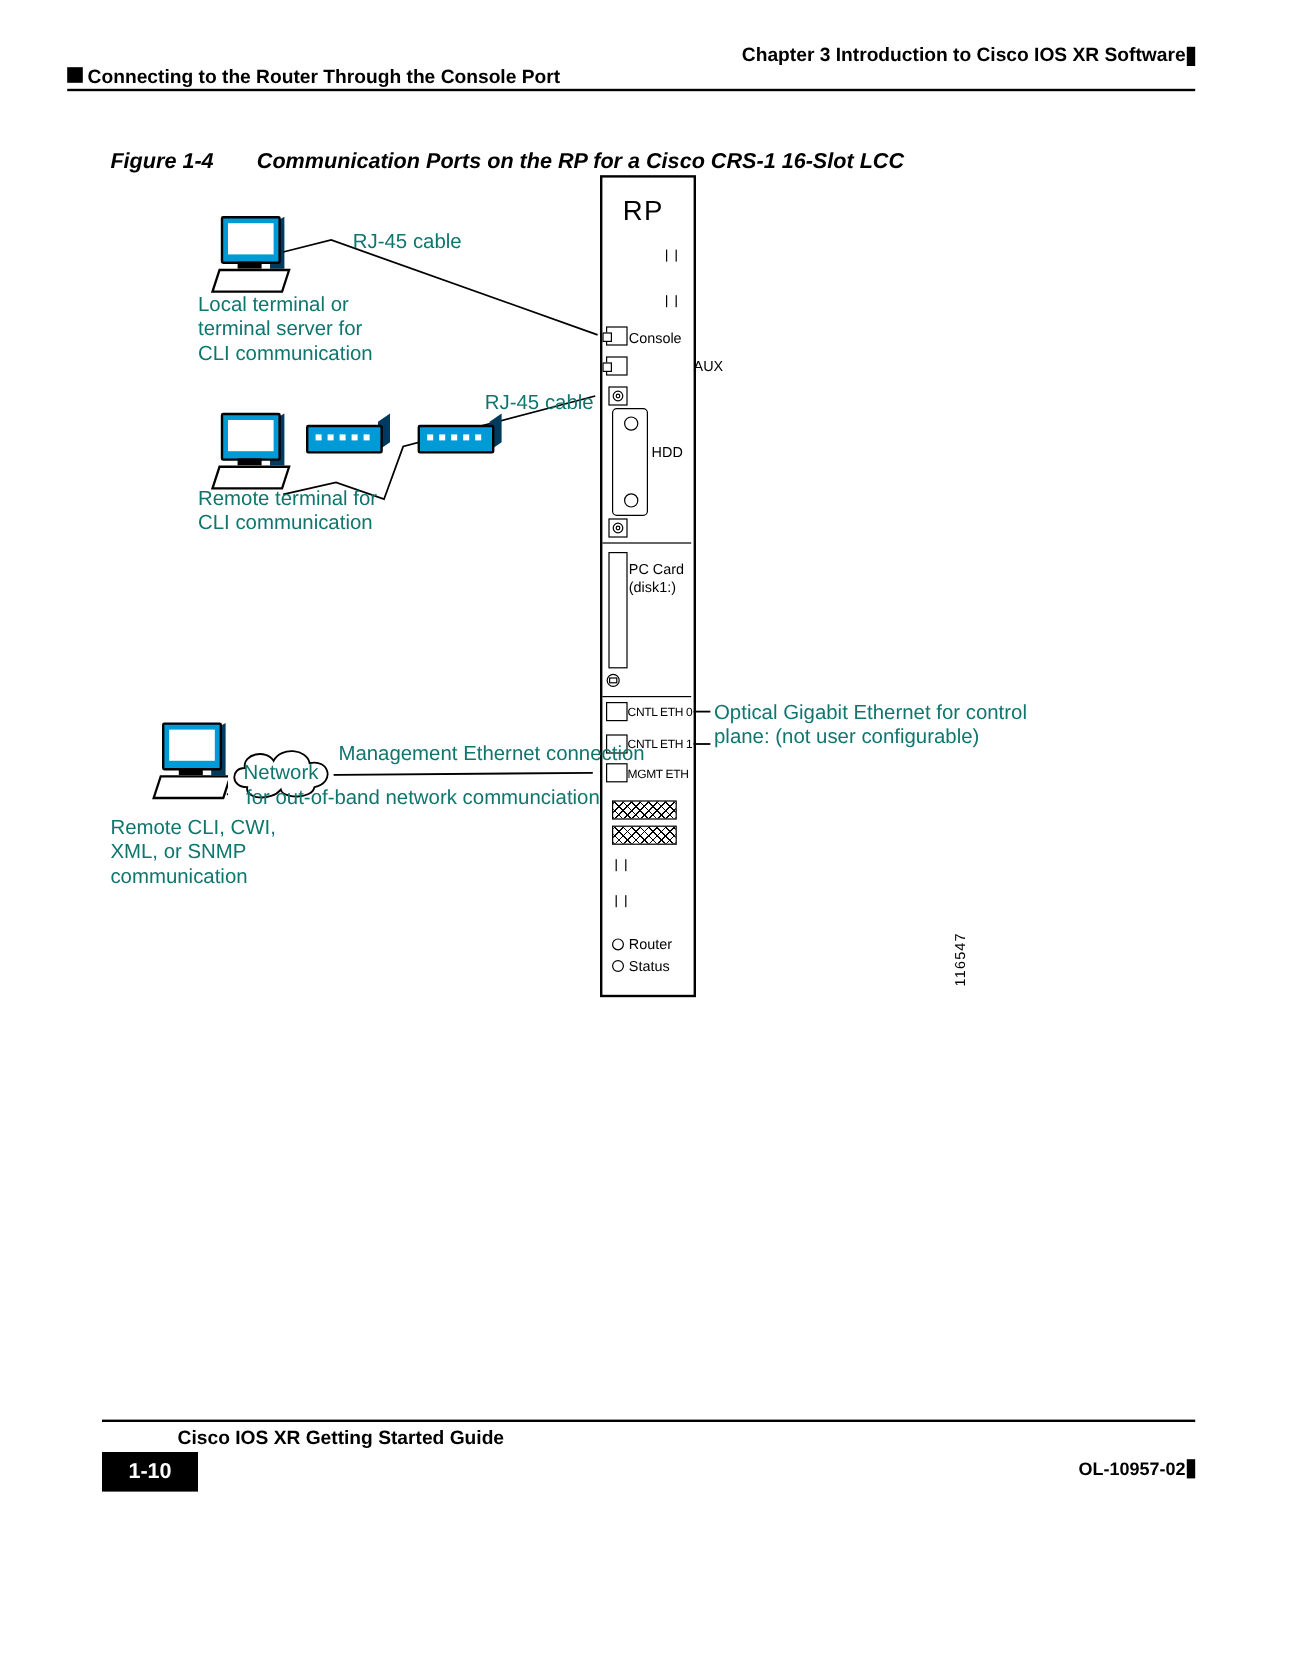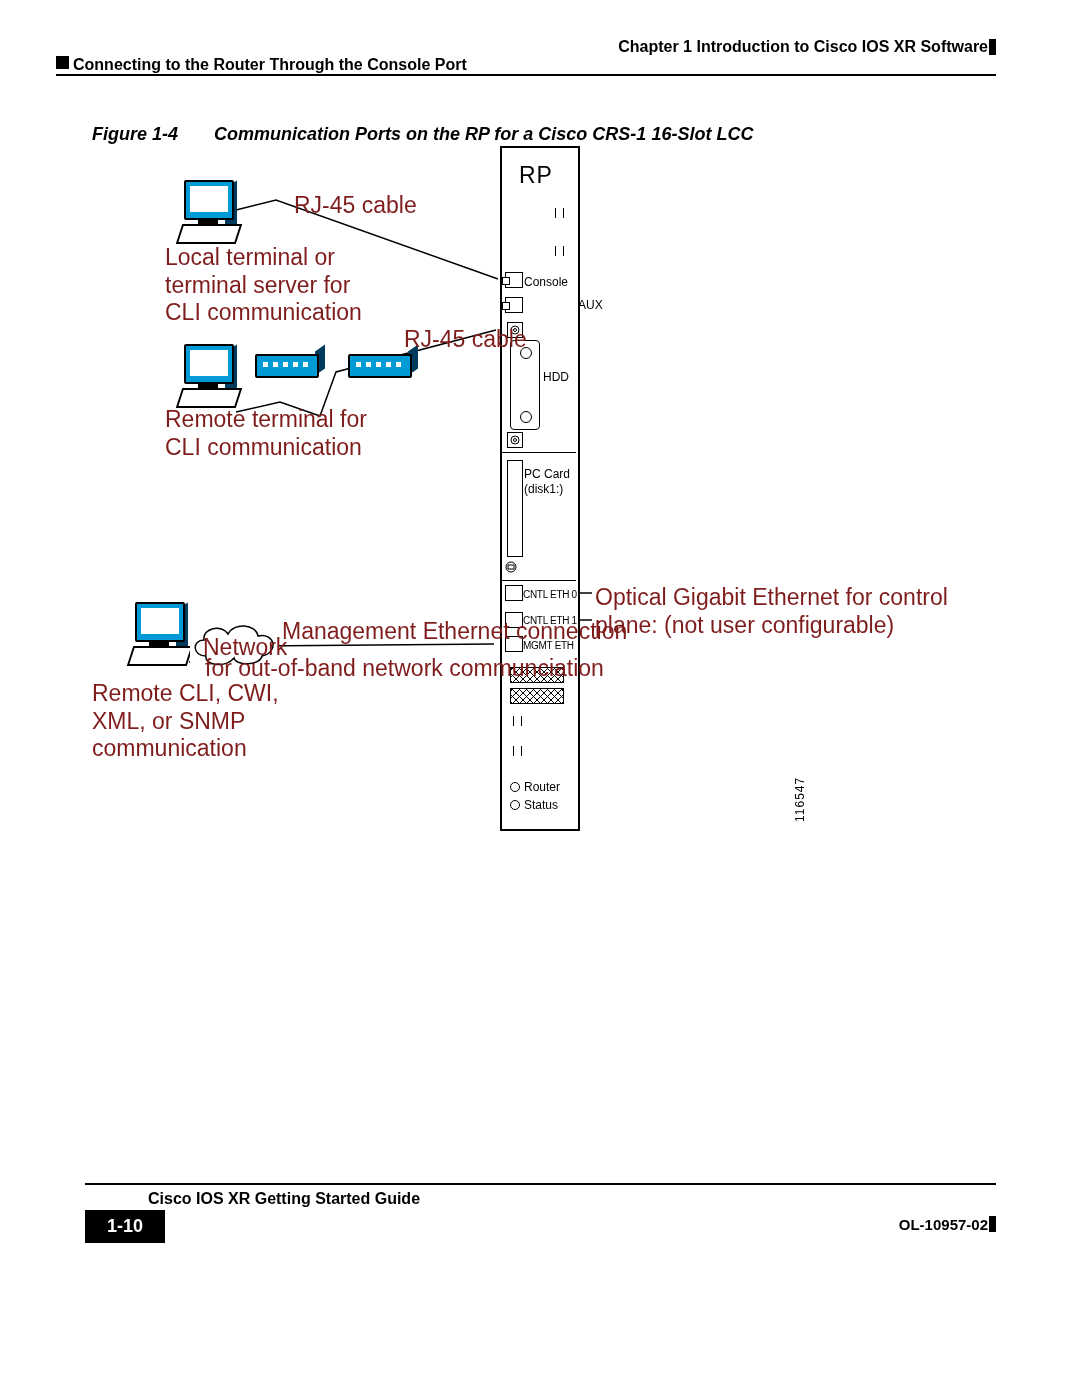--- a/index.html
+++ b/index.html
@@ -11,21 +11,21 @@
     color:#000;
   }
   .abs{position:absolute;}
   .hdr-right{font-weight:bold;font-size:16px;right:92px;top:38px;text-align:right;}
   .hdr-left{font-weight:bold;font-size:16px;left:73px;top:56px;}
   .hdr-bar-r{width:7px;height:16px;background:#000;right:84px;top:39px;}
   .hdr-sq{width:13px;height:13px;background:#000;left:56px;top:56px;}
   .hdr-rule{height:2px;background:#000;left:56px;right:84px;top:74px;}
   .fig-num{font-style:italic;font-weight:bold;font-size:18px;left:92px;top:124px;}
   .fig-cap{font-style:italic;font-weight:bold;font-size:18px;left:214px;top:124px;}
-  .txt{font-size:23px;line-height:1.2;color:#7f1d1d;}
+  .txt{font-size:17px;line-height:1.2;color:#0f766e;}
 
   
   .ft-rule{height:2px;background:#000;left:85px;right:84px;top:1183px;}
   .ft-title{font-weight:bold;font-size:16px;left:148px;top:1190px;}
   .ft-doc{font-weight:bold;font-size:15px;right:92px;top:1216px;}
   .ft-bar-r{width:7px;height:16px;background:#000;right:84px;top:1216px;}
   .ft-pagebox{background:#000;color:#fff;left:85px;top:1210px;padding:6px 22px;font-weight:bold;font-size:18px;}
 
   
   .rp{left:500px;top:146px;width:76px;height:681px;border:2px solid #000;background:#fff;}
@@ -62,21 +62,21 @@
 
   .line{stroke:#000;stroke-width:1.5;fill:none;}
   .thin{stroke:#000;stroke-width:1;fill:none;}
 
   .figid{font-size:12px;left:793px;top:822px;transform:rotate(-90deg);transform-origin:left top;letter-spacing:1px;}
 </style>
 </head>
 <body>
 
 <div class="abs hdr-bar-r"></div>
-<div class="abs hdr-right">Chapter 1      Introduction to Cisco IOS XR Software</div>
+<div class="abs hdr-right">Chapter 3      Introduction to Cisco IOS XR Software</div>
 <div class="abs hdr-sq"></div>
 <div class="abs hdr-left">Connecting to the Router Through the Console Port</div>
 <div class="abs hdr-rule"></div>
 
 <div class="abs fig-num">Figure 1-4</div>
 <div class="abs fig-cap">Communication Ports on the RP for a Cisco CRS-1 16-Slot LCC</div>
 
 <div class="abs rp"></div>
 <div class="abs rp-title">RP</div>
 

